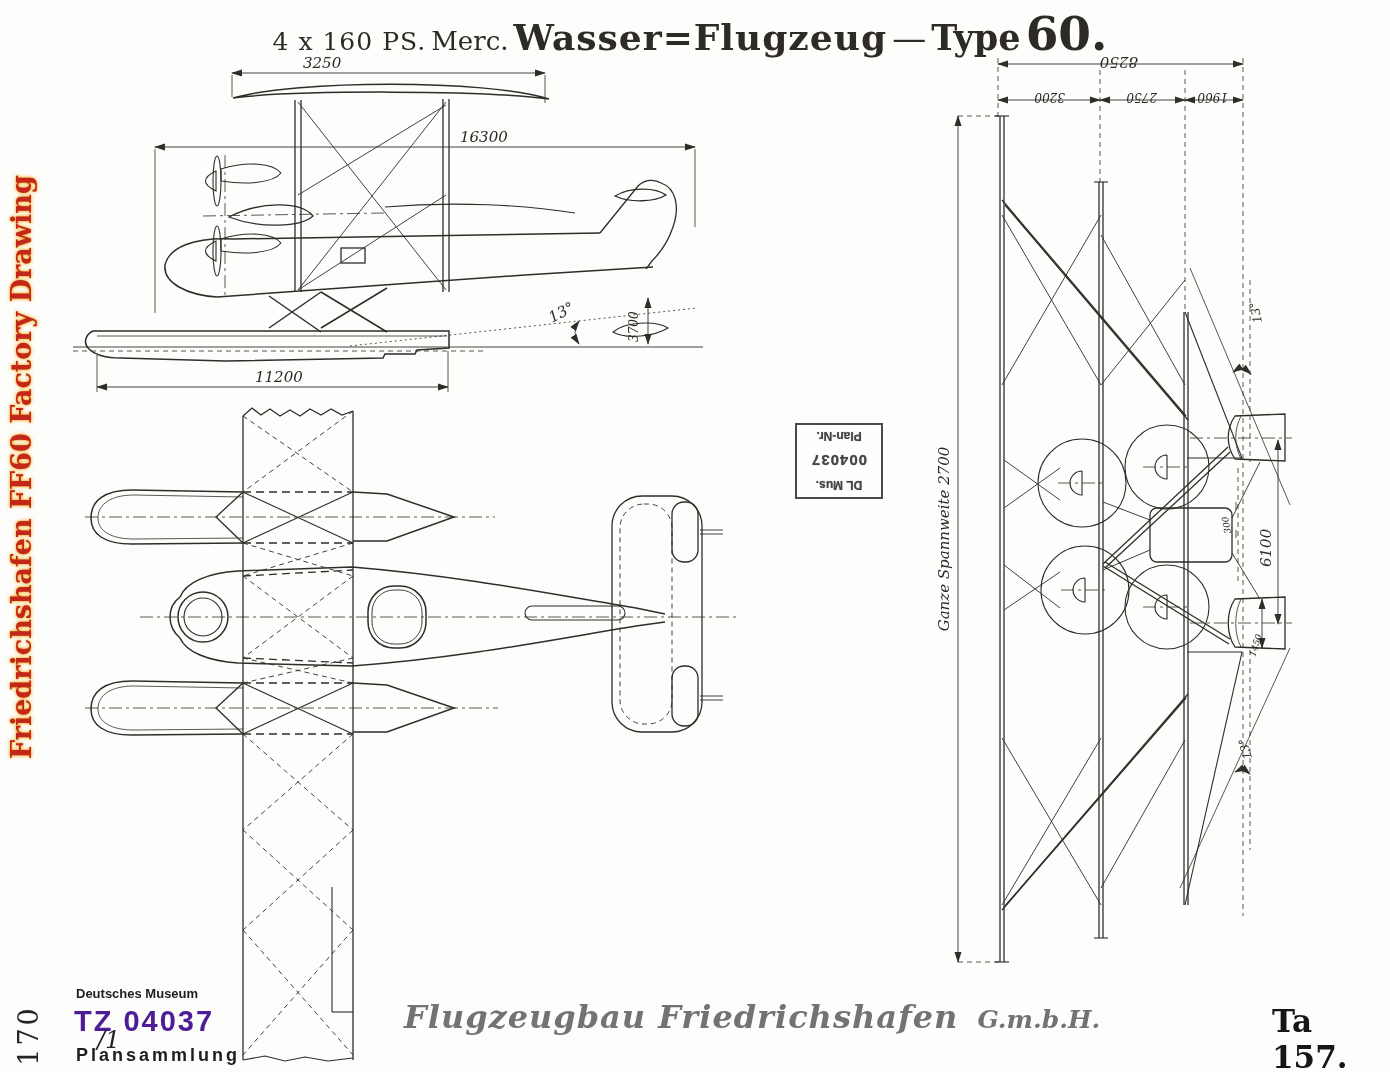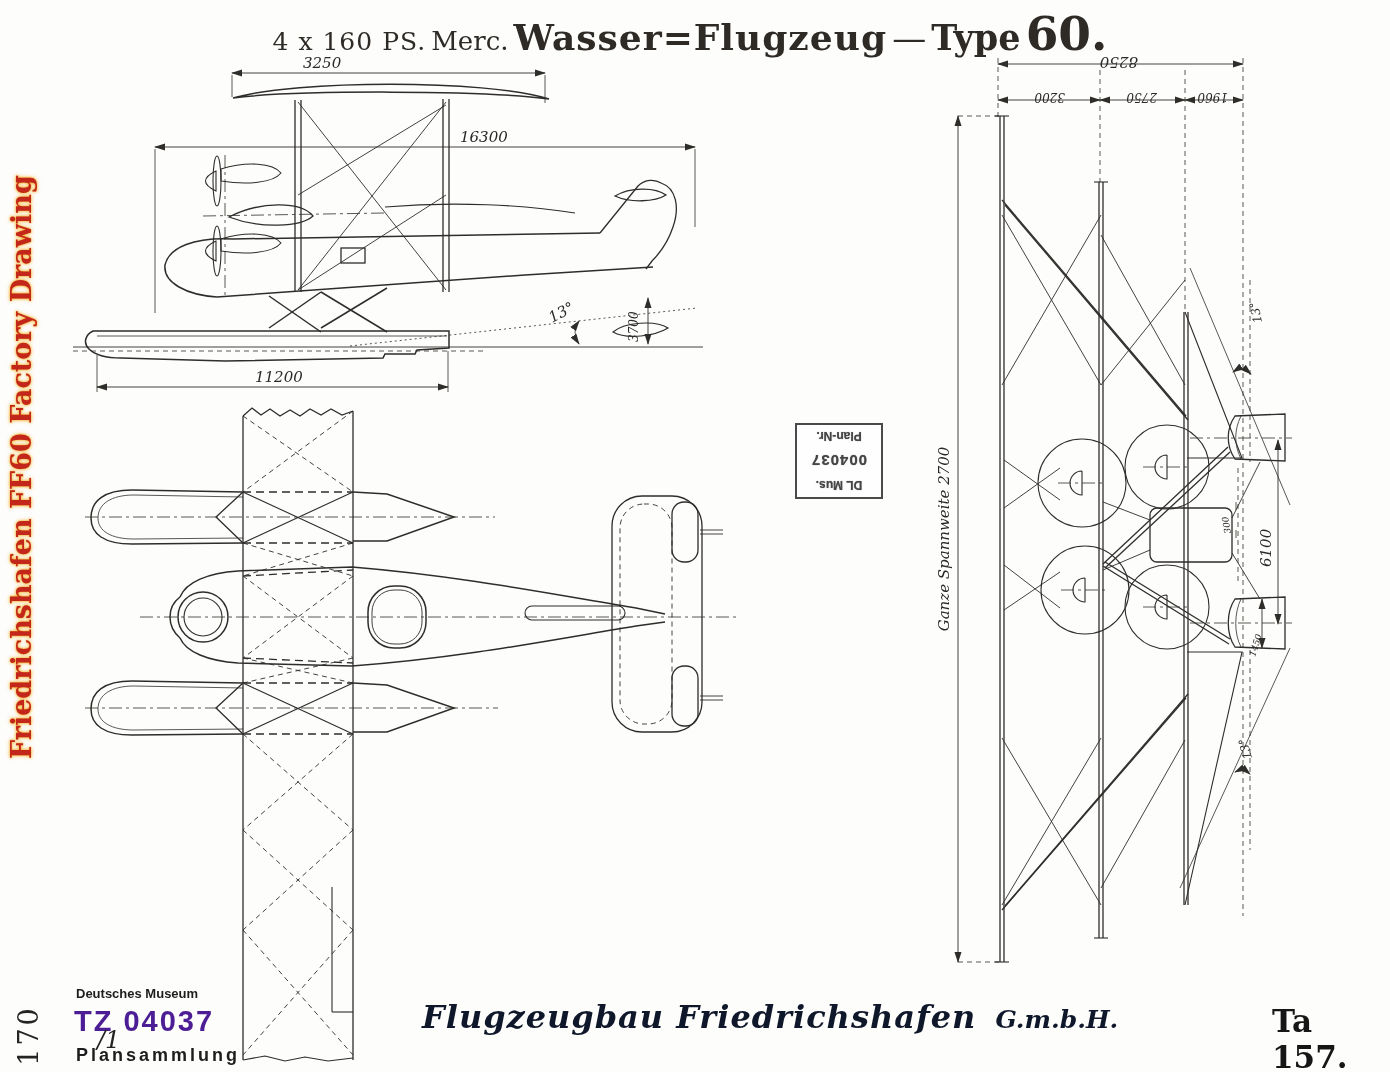--- a/index.html
+++ b/index.html
@@ -32,22 +32,22 @@
   
   .page-num{left:-10px;top:1020px;width:76px;text-align:center;transform:rotate(-90deg);
             font-size:27px;letter-spacing:3px;color:#242424;font-family:"DejaVu Serif",serif;}
   .museum{left:76px;top:986px;font-family:"Liberation Sans",sans-serif;font-weight:bold;
           font-size:13px;color:#1d1d1d;text-align:center;}
   .inv{left:74px;top:1005px;font-family:"Liberation Sans",sans-serif;font-weight:bold;
        font-size:29px;letter-spacing:2px;color:#4c1d95;}
   .inv-suffix{left:97px;top:1026px;font-style:italic;font-size:24px;color:#222;}
   .collection{left:76px;top:1045px;font-family:"Liberation Sans",sans-serif;font-weight:bold;
               font-size:18px;letter-spacing:3px;color:#1d1d1d;}
-  .company{left:422px;top:998px;width:660px;white-space:nowrap;
-           font-style:italic;color:#0f172a;}
+  .company{left:404px;top:998px;width:660px;white-space:nowrap;
+           font-style:italic;color:#737373;}
   .company-main{font-size:32px;font-weight:600;letter-spacing:1px;}
   .company-suffix{font-size:25px;font-weight:600;margin-left:14px;}
   .plate{left:1272px;top:1003px;font-family:"DejaVu Serif",serif;font-weight:bold;
          font-size:31px;color:#161616;}
   
   svg{position:absolute;overflow:visible;}
   .ln{stroke:#2f2d2a;fill:none;}
   .w15{stroke-width:1.5px;} .w13{stroke-width:1.3px;} .w11{stroke-width:1.1px;}
   .w09{stroke-width:0.9px;} .w07{stroke-width:0.8px;}
   .dash{stroke-dasharray:8 5;} .dashs{stroke-dasharray:5 4;}

